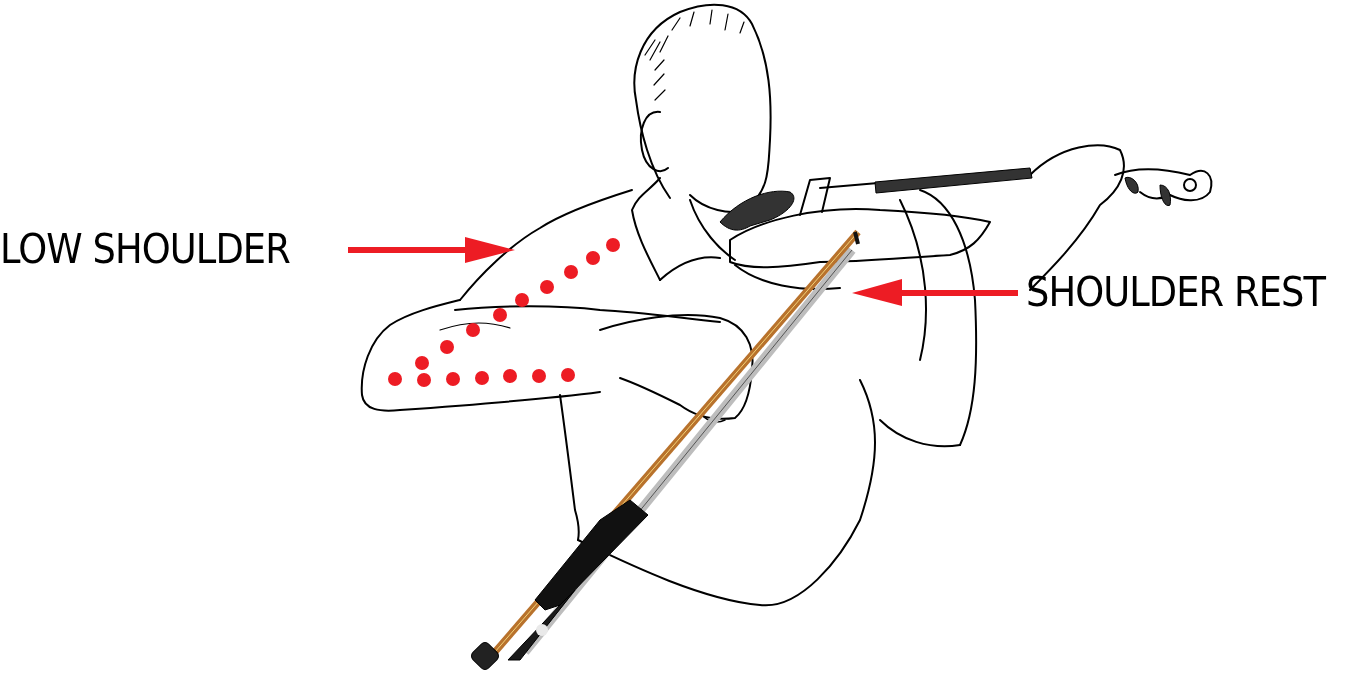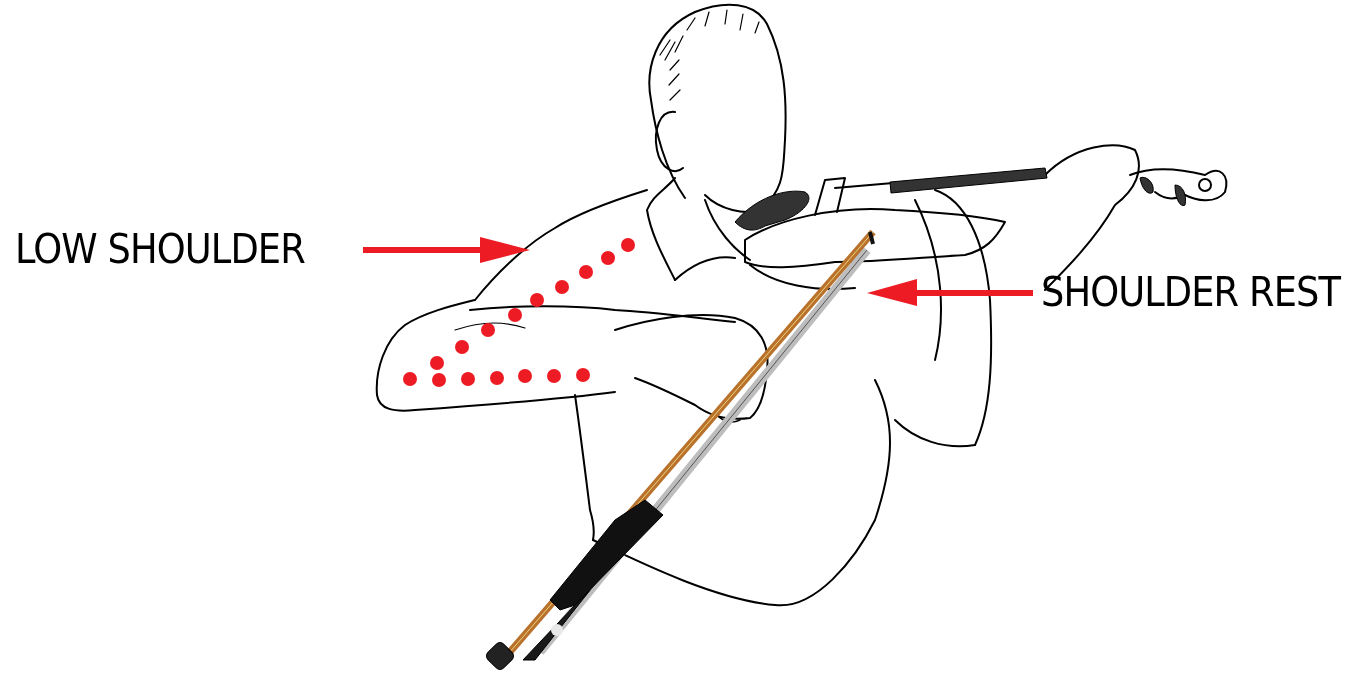--- a/index.html
+++ b/index.html
@@ -1,17 +1,17 @@
 <!DOCTYPE html>
 <html><head>
 <meta charset="utf-8">
 <style>
   html, body { margin: 0; padding: 0; background: #ffffff; }
   body { width: 1368px; height: 678px; position: relative; overflow: hidden; font-family: "Liberation Sans", "DejaVu Sans", sans-serif; }
-  #stage { position: absolute; left: 15px; top: 0; width: 1216px; height: 678px; border-radius: 32px; }
+  #stage { position: absolute; left: 0; top: 0; width: 1216px; height: 678px; border-radius: 32px; }
   .label {
     position: absolute; color: #000; font-family: "DejaVu Sans", "Liberation Sans", sans-serif;
     font-size: 40px; letter-spacing: -1px; white-space: nowrap; line-height: 1; transform: scaleX(0.92); transform-origin: left center;
   }
   #label-low { left: 0px; top: 229px; }
   #label-rest { left: 1026px; top: 272px; }
 </style>
 </head>
 <body>
 

